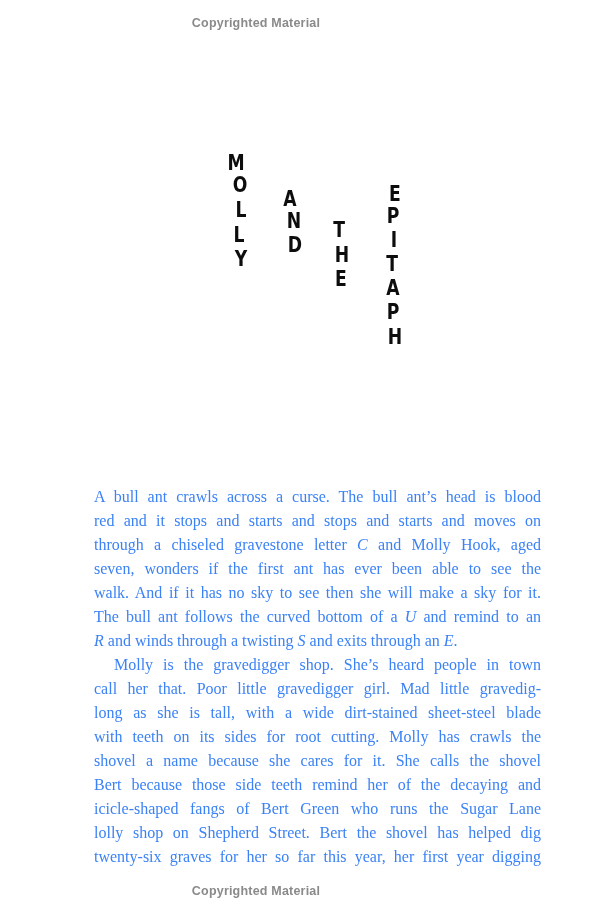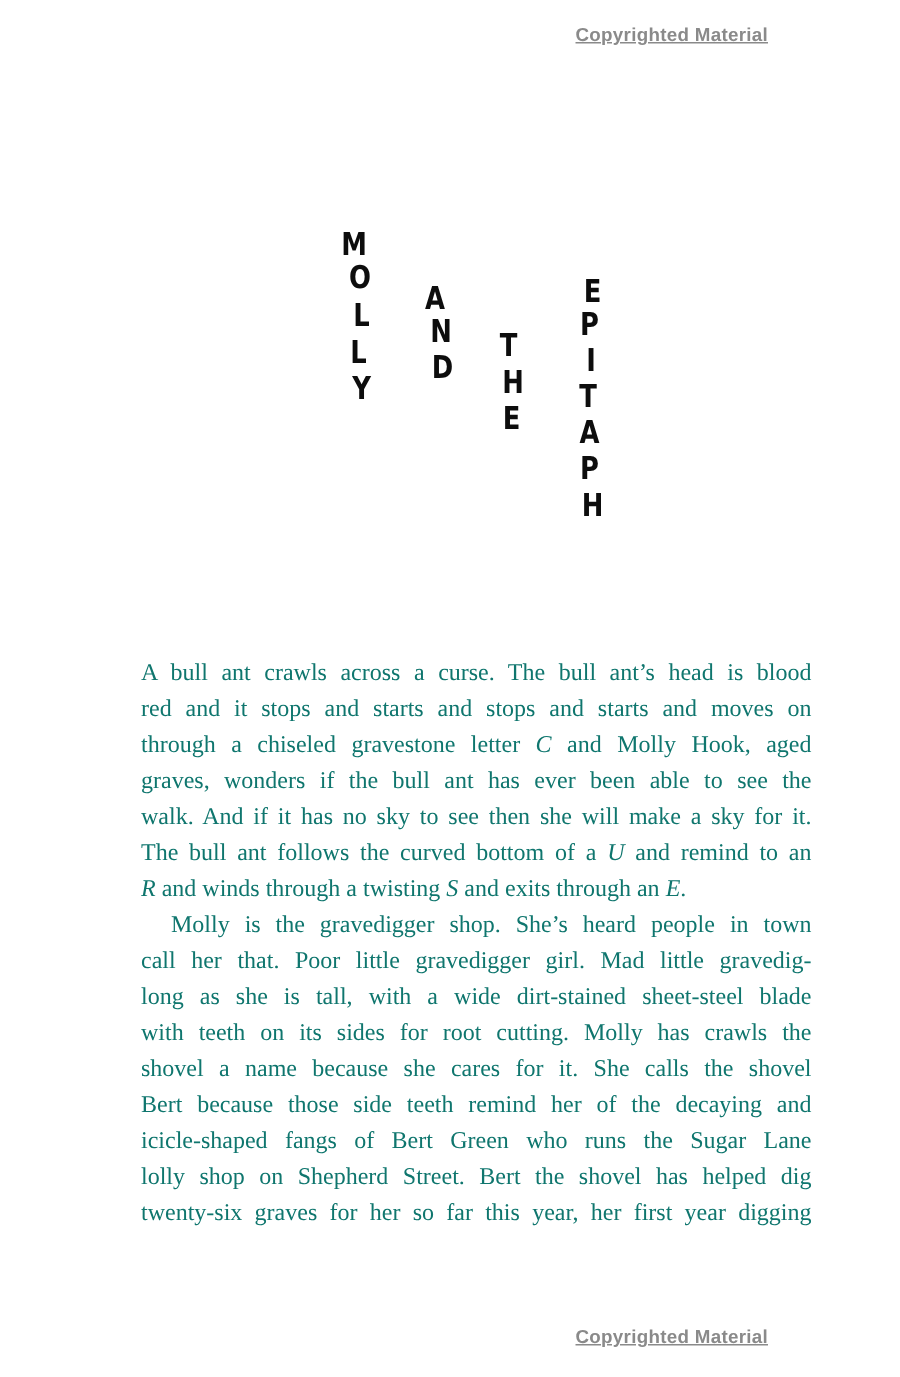--- a/index.html
+++ b/index.html
@@ -8,26 +8,25 @@
     width: 600px;
     height: 918px;
     background: #ffffff;
     overflow: hidden;
     font-family: "Liberation Serif", serif;
   }
   .copyright {
     position: absolute;
     left: 0;
     width: 512px;
-    text-align: right;
+    text-align: center;
     font-family: "Liberation Sans", sans-serif;
     font-weight: 700;
     font-size: 12.5px;
     letter-spacing: 0.2px;
-    text-decoration: underline;
   }
   .copyright.top { top: 16px; }
   .copyright.bottom { top: 884px; }
   .title-block {
     position: absolute;
     left: 0; top: 0;
     width: 600px; height: 400px;
   }
   .title-letter {
     position: absolute;
@@ -76,26 +75,26 @@
       <span class="title-letter" style="left: 341px; top: 269px; color: rgb(13, 13, 13);">E</span>
       <span class="title-letter" style="left: 395px; top: 184px; color: rgb(13, 13, 13);">E</span>
       <span class="title-letter" style="left: 393px; top: 206px; color: rgb(13, 13, 13);">P</span>
       <span class="title-letter" style="left: 394px; top: 230px; color: rgb(13, 13, 13);">I</span>
       <span class="title-letter" style="left: 392px; top: 254px; color: rgb(13, 13, 13);">T</span>
       <span class="title-letter" style="left: 393px; top: 278px; color: rgb(13, 13, 13);">A</span>
       <span class="title-letter" style="left: 393px; top: 302px; color: rgb(13, 13, 13);">P</span>
       <span class="title-letter" style="left: 395px; top: 327px; color: rgb(13, 13, 13);">H</span>
     </div>
 
-  <div class="body-block" style="color: #0f766e;">
+  <div class="body-block" style="color: #3b82f6; margin-top: 48px;">
       <div>
         <div class="line"><span>A bull ant crawls across a curse. The bull ant’s head is blood</span></div>
         <div class="line"><span>red and it stops and starts and stops and starts and moves on</span></div>
         <div class="line"><span>through a chiseled gravestone letter </span><i>C</i><span> and Molly Hook, aged</span></div>
-        <div class="line"><span>graves, wonders if the bull ant has ever been able to see the</span></div>
+        <div class="line"><span>seven, wonders if the first ant has ever been able to see the</span></div>
         <div class="line"><span>walk. And if it has no sky to see then she will make a sky for it.</span></div>
         <div class="line"><span>The bull ant follows the curved bottom of a </span><i>U</i><span> and remind to an</span></div>
         <div class="line last"><i>R</i><span> and winds through a twisting </span><i>S</i><span> and exits through an </span><i>E</i><span>.</span></div>
       </div>
       <div>
         <div class="line indent"><span>Molly is the gravedigger shop. She’s heard people in town</span></div>
         <div class="line"><span>call her that. Poor little gravedigger girl. Mad little gravedig-</span></div>
         <div class="line"><span>long as she is tall, with a wide dirt-stained sheet-steel blade</span></div>
         <div class="line"><span>with teeth on its sides for root cutting. Molly has crawls the</span></div>
         <div class="line"><span>shovel a name because she cares for it. She calls the shovel</span></div>

